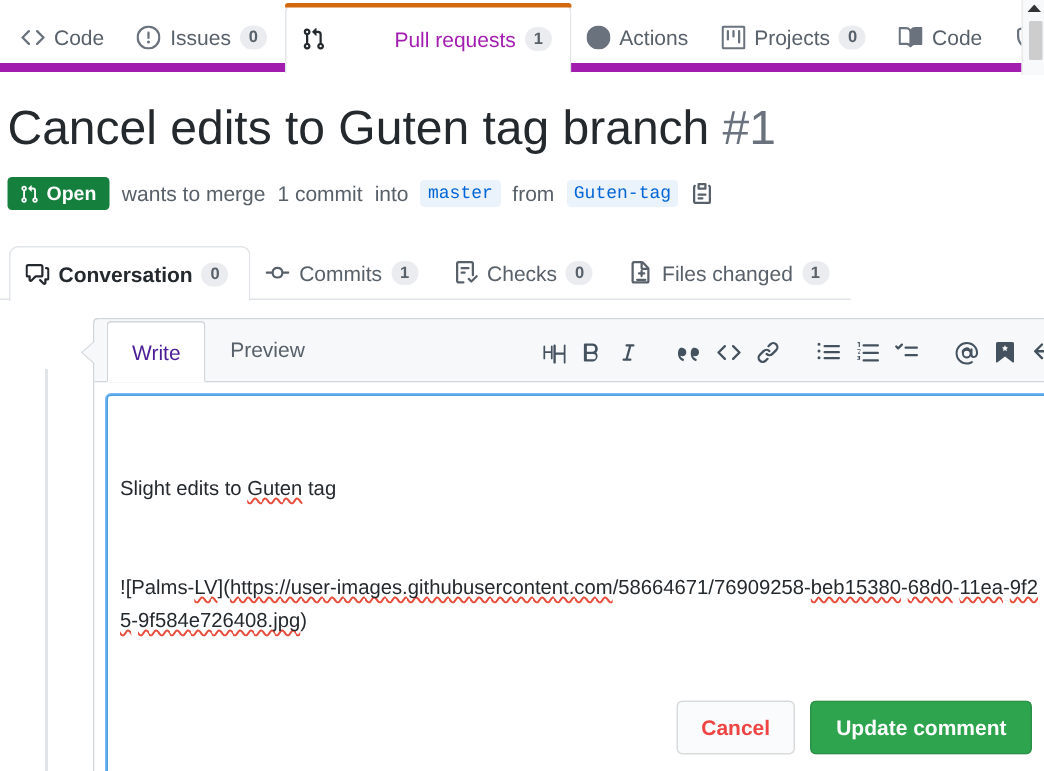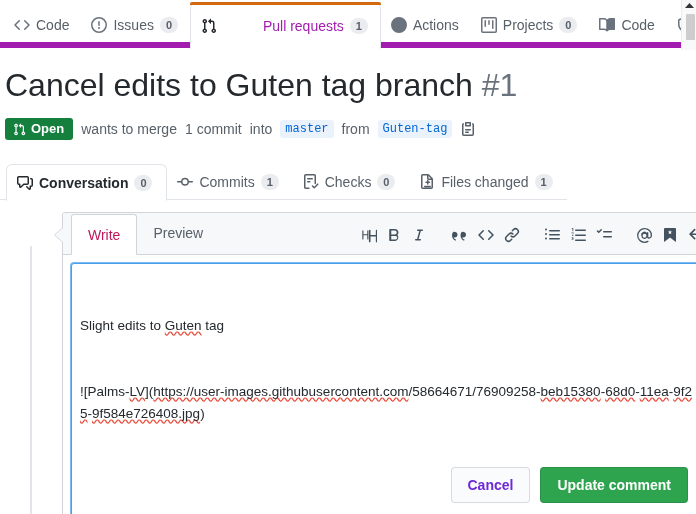--- a/index.html
+++ b/index.html
@@ -168,21 +168,21 @@
     padding: 0 16px;
     height: 41px; line-height: 41px;
     cursor: pointer;
   }
   .wp-tab.selected {
     background:#fff;
     border:1px solid #d1d5da;
     border-bottom-color:#fff;
     border-radius: 3px 3px 0 0;
     margin-bottom: -1px;
-    color:#be185d;
+    color:#4c1d95;
   }
   .md-toolbar {
     position: absolute; right: 2px; bottom: 6px;
     display: flex; align-items: center;
   }
   .md-btn {
     width: 26px; height: 26px;
     display:flex; align-items:center; justify-content:center;
     cursor: pointer;
   }
@@ -215,21 +215,21 @@
     width: 696px; justify-content: flex-end; padding-right: 8px;
   }
   .btn {
     font-size: 14px; font-weight: 600;
     border-radius: 4px;
     padding: 7px 16px;
     cursor: pointer;
     line-height: 20px;
   }
   .btn-cancel {
-    color: #6d28d9; background: #fafbfc;
+    color: #ef4444; background: #fafbfc;
     border: 1px solid rgba(27,31,35,.15);
   }
   .btn-primary {
     color: #fff;
     background: #2ea44f;
     border: 1px solid rgba(27,31,35,.15);
   }
   .vline {
     position:absolute; left: 30px; top: 246px; width: 2px; height: 268px;
     background: #e1e4e8;

